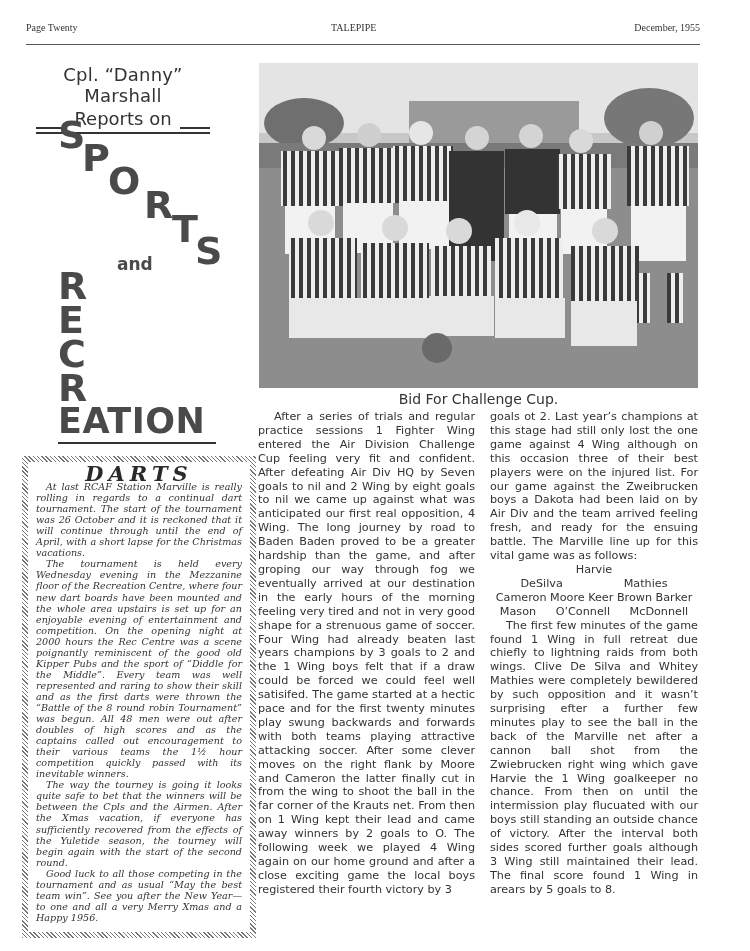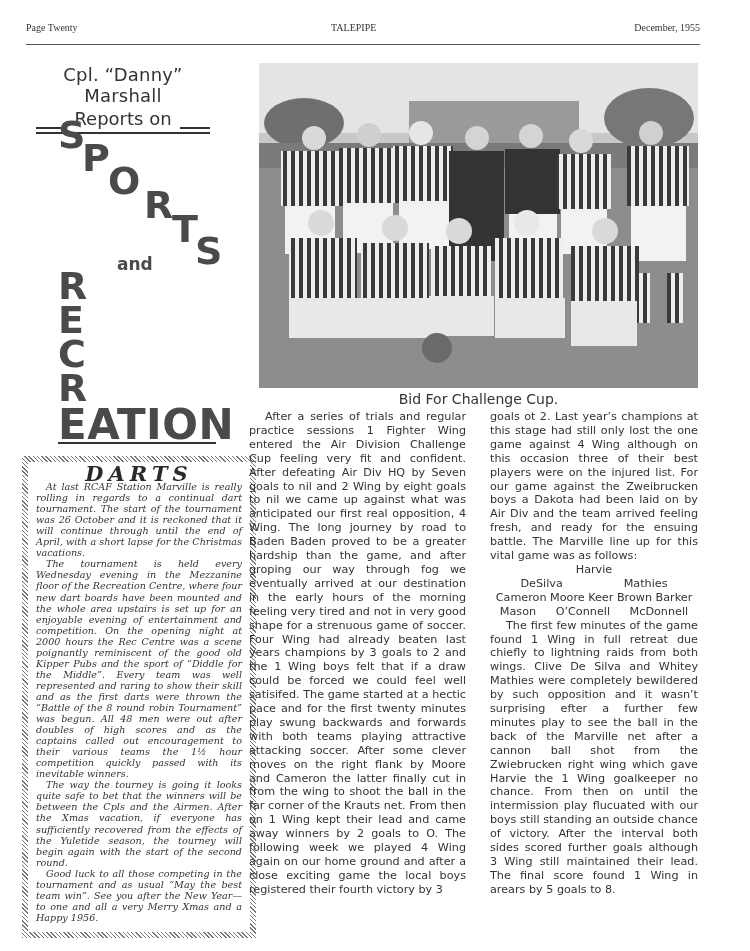--- a/index.html
+++ b/index.html
@@ -7,21 +7,21 @@
   .hdr { position:absolute; top:22px; font-family:"Liberation Serif", serif; font-size:10px; color:#333; }
   .hdr-rule { position:absolute; left:26px; top:44px; width:674px; height:1px; background:#555; }
   .byline { position:absolute; left:36px; top:64px; width:174px; font-family:"DejaVu Sans", sans-serif; font-size:18px; color:#333; }
   .byline .l1 { text-align:center; letter-spacing:0.2px; }
   .byline .l2 { display:flex; align-items:flex-end; justify-content:space-between; margin-top:2px; }
   .byline .dash { display:inline-block; width:30px; height:2px; background:#333; }
   .byline .rule { height:2px; background:#333; margin-top:3px; }
   .big { position:absolute; font-family:"DejaVu Sans", sans-serif; font-weight:bold; color:#4a4a4a; line-height:1; }
   .big.l { font-size:38px; }
   .and { position:absolute; left:117px; top:254px; font-family:"DejaVu Sans", sans-serif; font-weight:bold; font-size:17px; color:#4a4a4a; }
-  .eation { position:absolute; left:58px; top:404px; font-family:"DejaVu Sans", sans-serif; font-weight:bold; font-size:42px; color:#4a4a4a; letter-spacing:0.5px; line-height:1; }
+  .eation { position:absolute; left:58px; top:404px; font-family:"DejaVu Sans", sans-serif; font-weight:bold; font-size:35px; color:#4a4a4a; letter-spacing:0.5px; line-height:1; }
   .eation-rule { position:absolute; left:58px; top:442px; width:158px; height:2px; background:#333; }
   .darts { position:absolute; left:22px; top:456px; width:206px; height:456px; padding:6px 8px 8px 8px;
     border:6px solid transparent;
     border-image: repeating-linear-gradient(45deg,#777 0 1px,#fff 1px 3px) 6;
     font-family:"DejaVu Serif", serif; font-size:9.6px; line-height:11.05px; color:#333; text-align:justify;font-style:italic; }
   .darts h2 { margin:0 0 2px 0; text-align:center; font-family:"DejaVu Serif", serif; font-size:21px; letter-spacing:5px; color:#2a2a2a; }
   .darts p { margin:0; text-indent:10px; }
   .photo { position:absolute; left:259px; top:63px; width:439px; height:325px; background:#8c8c8c; overflow:hidden; }
   .caption { position:absolute; left:259px; top:391px; width:439px; text-align:center; font-family:"DejaVu Sans", sans-serif; font-weight:normal; font-size:14px; color:#333; }
   .col { position:absolute; font-family:"DejaVu Sans", sans-serif; font-size:11.2px; line-height:13.9px; color:#333; text-align:justify; }
@@ -124,21 +124,21 @@
         <rect x="236" y="235" width="70" height="40" fill="#e8e8e8"></rect>
       <circle cx="346" cy="168" r="13" fill="#d9d9d9"></circle>
         <rect x="312" y="183" width="68" height="55" fill="url(#stripes)"></rect>
         <rect x="312" y="238" width="66" height="45" fill="#e8e8e8"></rect>
       <circle cx="178" cy="285" r="15" fill="#6a6a6a"></circle>
     </g>
   </svg>
 </div>
 <div class="caption">Bid For Challenge Cup.</div>
 
-<div class="col" style="left:249px; top:410px; width:217px;">
+<div class="col" style="left:258px; top:410px; width:217px;">
   <p class="ind">After a series of trials and regular practice sessions 1 Fighter Wing entered the Air Division Challenge Cup feeling very fit and confident. After defeating Air Div HQ by Seven goals to nil and 2 Wing by eight goals to nil we came up against what was anticipated our first real opposition, 4 Wing. The long journey by road to Baden Baden proved to be a greater hardship than the game, and after groping our way through fog we eventually arrived at our destination in the early hours of the morning feeling very tired and not in very good shape for a strenuous game of soccer. Four Wing had already beaten last years champions by 3 goals to 2 and the 1 Wing boys felt that if a draw could be forced we could feel well satisifed. The game started at a hectic pace and for the first twenty minutes play swung backwards and forwards with both teams playing attractive attacking soccer. After some clever moves on the right flank by Moore and Cameron the latter finally cut in from the wing to shoot the ball in the far corner of the Krauts net. From then on 1 Wing kept their lead and came away winners by 2 goals to O. The following week we played 4 Wing again on our home ground and after a close exciting game the local boys registered their fourth victory by 3</p>
 </div>
 
 <div class="col" style="left:490px; top:410px; width:208px;">
   <p>goals ot 2. Last year’s champions at this stage had still only lost the one game against 4 Wing although on this occasion three of their best players were on the injured list. For our game against the Zweibrucken boys a Dakota had been laid on by Air Div and the team arrived feeling fresh, and ready for the ensuing battle. The Marville line up for this vital game was as follows:</p>
   <div class="lineup">Harvie</div>
   <div class="lineup wide">
     <span>DeSilva</span>
     <span>Mathies</span>
   </div>

